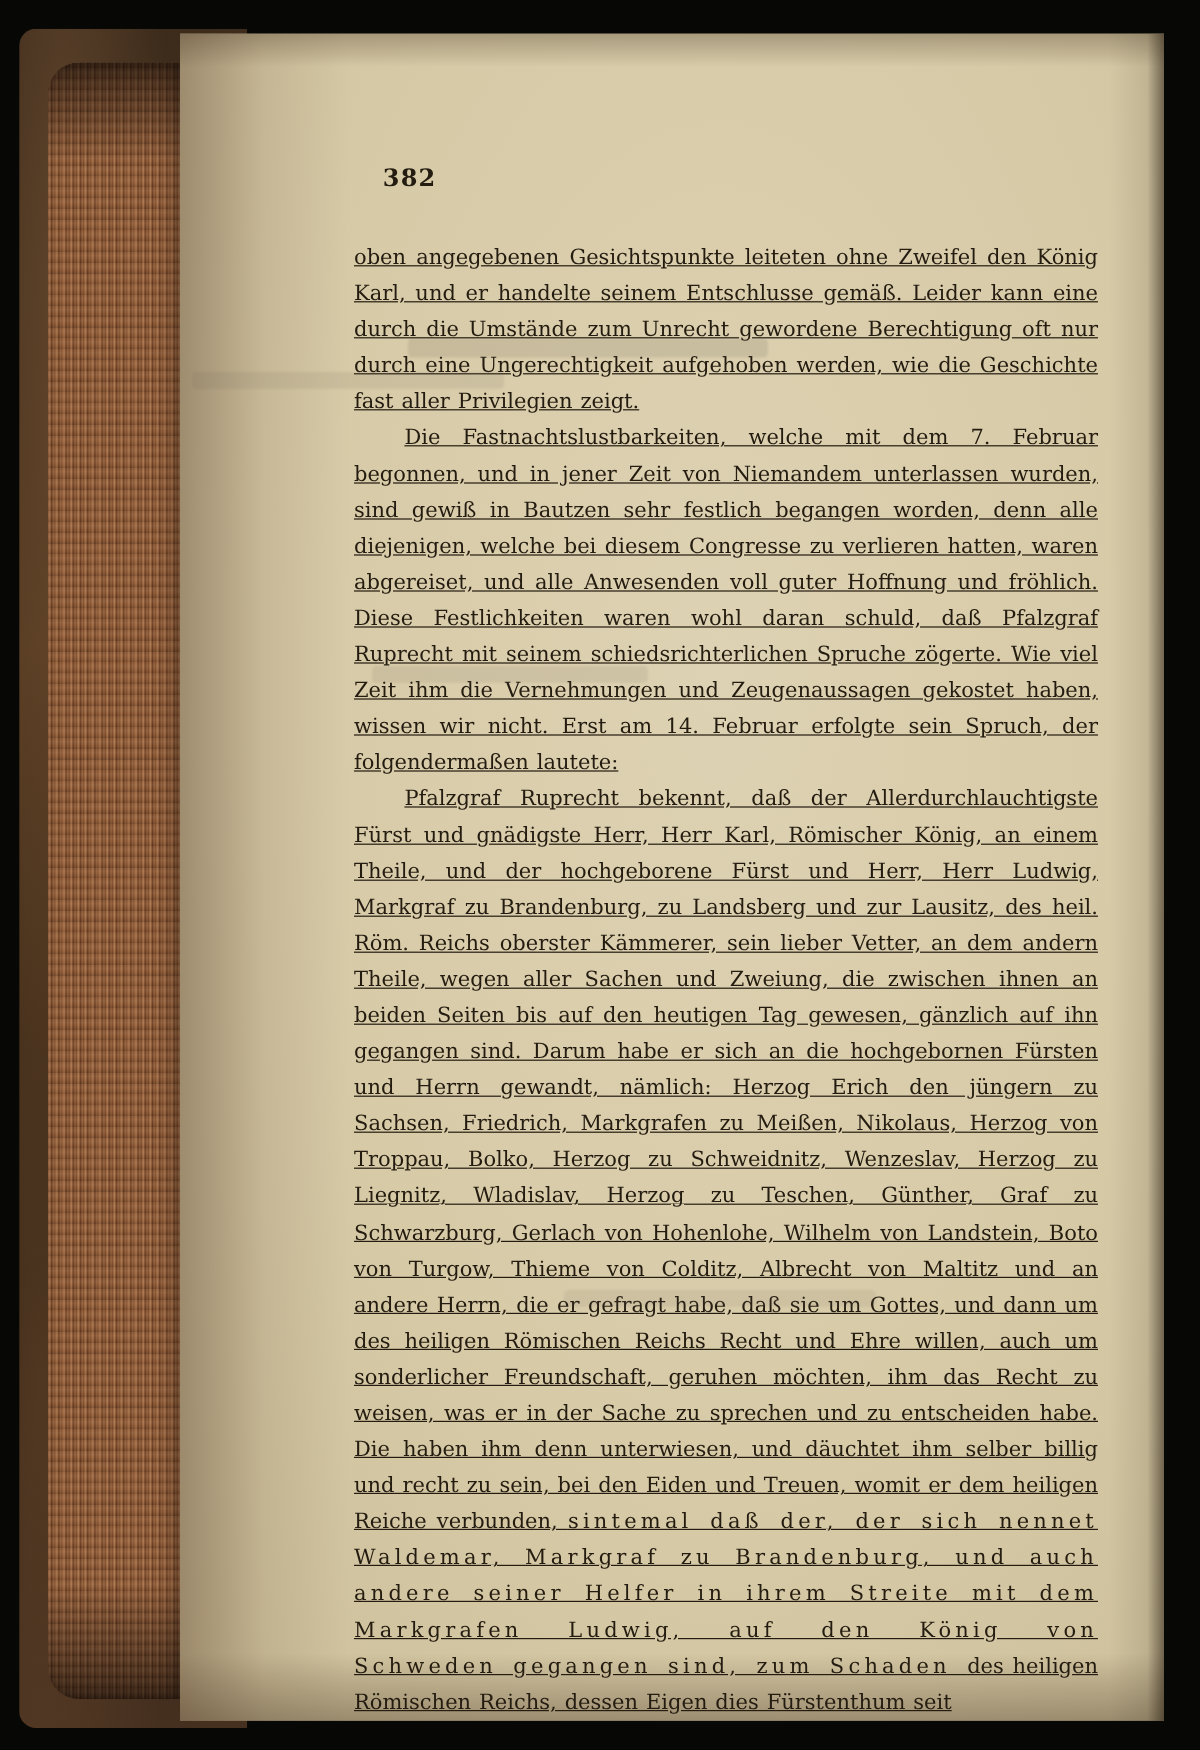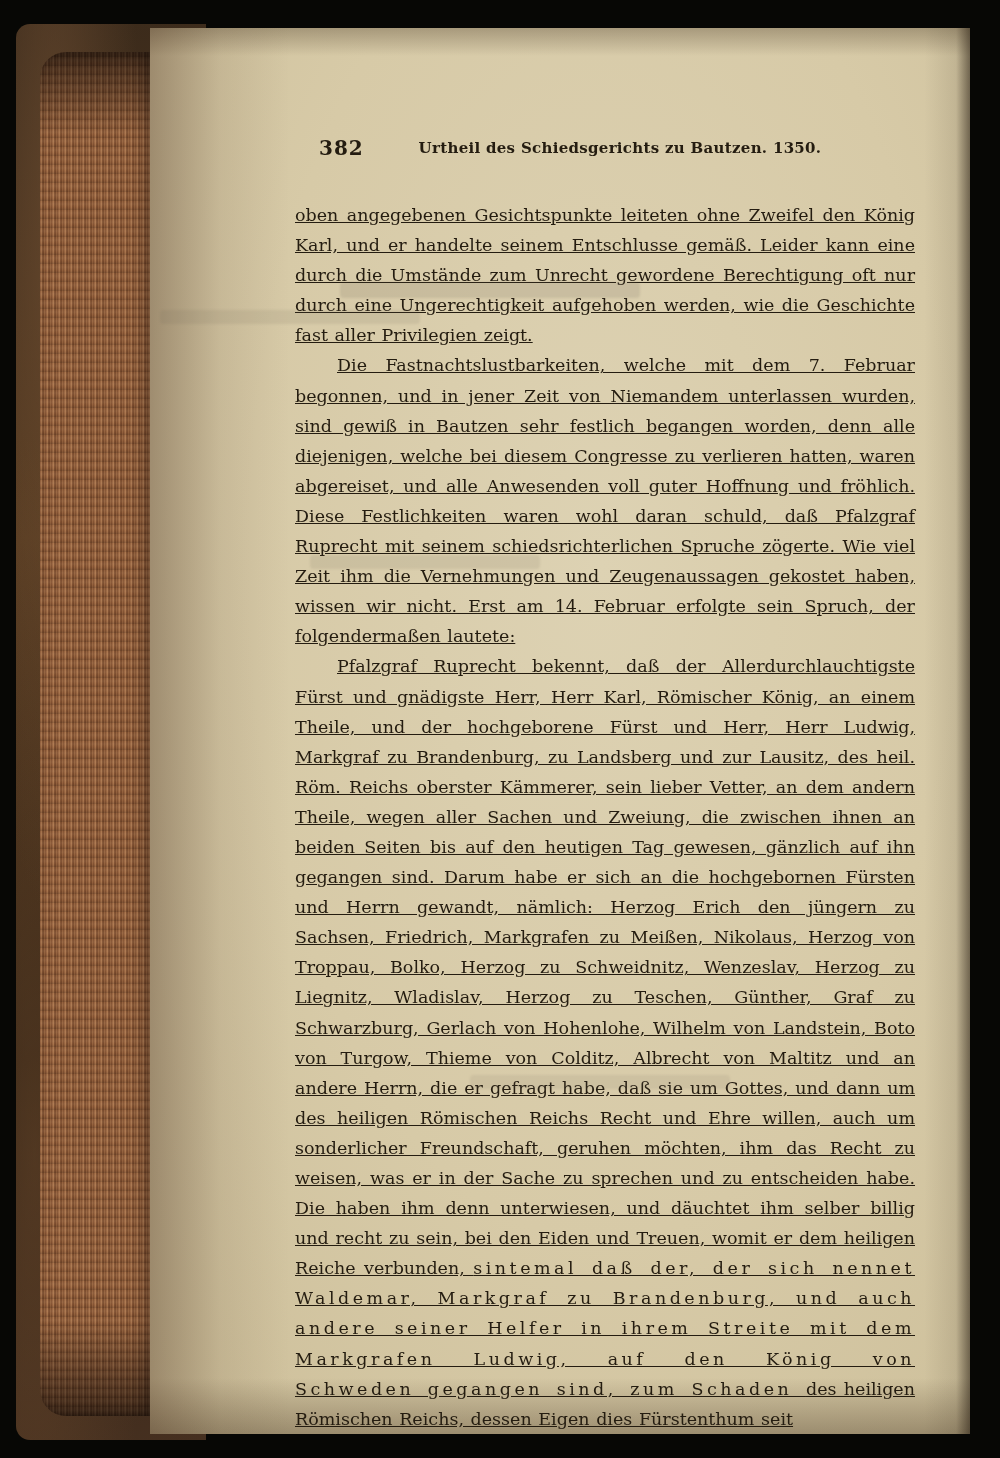--- a/index.html
+++ b/index.html
@@ -121,21 +121,20 @@
 <body>
 
 <div class="scene">
 
   <div class="cover-left"></div>
   <div class="fore-edge"></div>
 
   <div class="page">
     <div class="header-row">
       <span class="pagenum">382</span>
-      <span class="running">Urtheil des Schiedsgerichts zu Bautzen. 1350.</span>
     </div>
 
     <div class="page-body">
       <p class="para noindent">oben angegebenen Gesichtspunkte leiteten ohne Zweifel den König Karl, und er handelte seinem Entschlusse gemäß. Leider kann eine durch die Umstände zum Unrecht gewordene Berechtigung oft nur durch eine Ungerechtigkeit aufgehoben werden, wie die Geschichte fast aller Privilegien zeigt.</p>
       <p class="para">Die Fastnachtslustbarkeiten, welche mit dem 7. Februar begonnen, und in jener Zeit von Niemandem unterlassen wurden, sind gewiß in Bautzen sehr festlich begangen worden, denn alle diejenigen, welche bei diesem Congresse zu verlieren hatten, waren abgereiset, und alle Anwesenden voll guter Hoffnung und fröhlich. Diese Festlichkeiten waren wohl daran schuld, daß Pfalzgraf Ruprecht mit seinem schiedsrichterlichen Spruche zögerte. Wie viel Zeit ihm die Vernehmungen und Zeugenaussagen gekostet haben, wissen wir nicht. Erst am 14. Februar erfolgte sein Spruch, der folgendermaßen lautete:</p>
       <p class="para"><span>Pfalzgraf Ruprecht bekennt, daß der Allerdurchlauchtigste Fürst und gnädigste Herr, Herr Karl, Römischer König, an einem Theile, und der hochgeborene Fürst und Herr, Herr Ludwig, Markgraf zu Brandenburg, zu Landsberg und zur Lausitz, des heil. Röm. Reichs oberster Kämmerer, sein lieber Vetter, an dem andern Theile, wegen aller Sachen und Zweiung, die zwischen ihnen an beiden Seiten bis auf den heutigen Tag gewesen, gänzlich auf ihn gegangen sind. Darum habe er sich an die hochgebornen Fürsten und Herrn gewandt, nämlich: Herzog Erich den jüngern zu Sachsen, Friedrich, Markgrafen zu Meißen, Nikolaus, Herzog von Troppau, Bolko, Herzog zu Schweidnitz, Wenzeslav, Herzog zu Liegnitz, Wladislav, Herzog zu Teschen, Günther, Graf zu Schwarzburg, Gerlach von Hohenlohe, Wilhelm von Landstein, Boto von Turgow, Thieme von Colditz, Albrecht von Maltitz und an andere Herrn, die er gefragt habe, daß sie um Gottes, und dann um des heiligen Römischen Reichs Recht und Ehre willen, auch um sonderlicher Freundschaft, geruhen möchten, ihm das Recht zu weisen, was er in der Sache zu sprechen und zu entscheiden habe. Die haben ihm denn unterwiesen, und däuchtet ihm selber billig und recht zu sein, bei den Eiden und Treuen, womit er dem heiligen Reiche verbunden, </span><span class="gesperrt">sintemal daß der, der sich nennet Waldemar, Markgraf zu Brandenburg, und auch andere seiner Helfer in ihrem Streite mit dem Markgrafen Ludwig, auf den König von Schweden gegangen sind, zum Schaden </span><span>des heiligen Römischen Reichs, dessen Eigen dies Fürstenthum seit</span></p>
     </div>
   </div>
 
   <div class="stain s1"></div>

